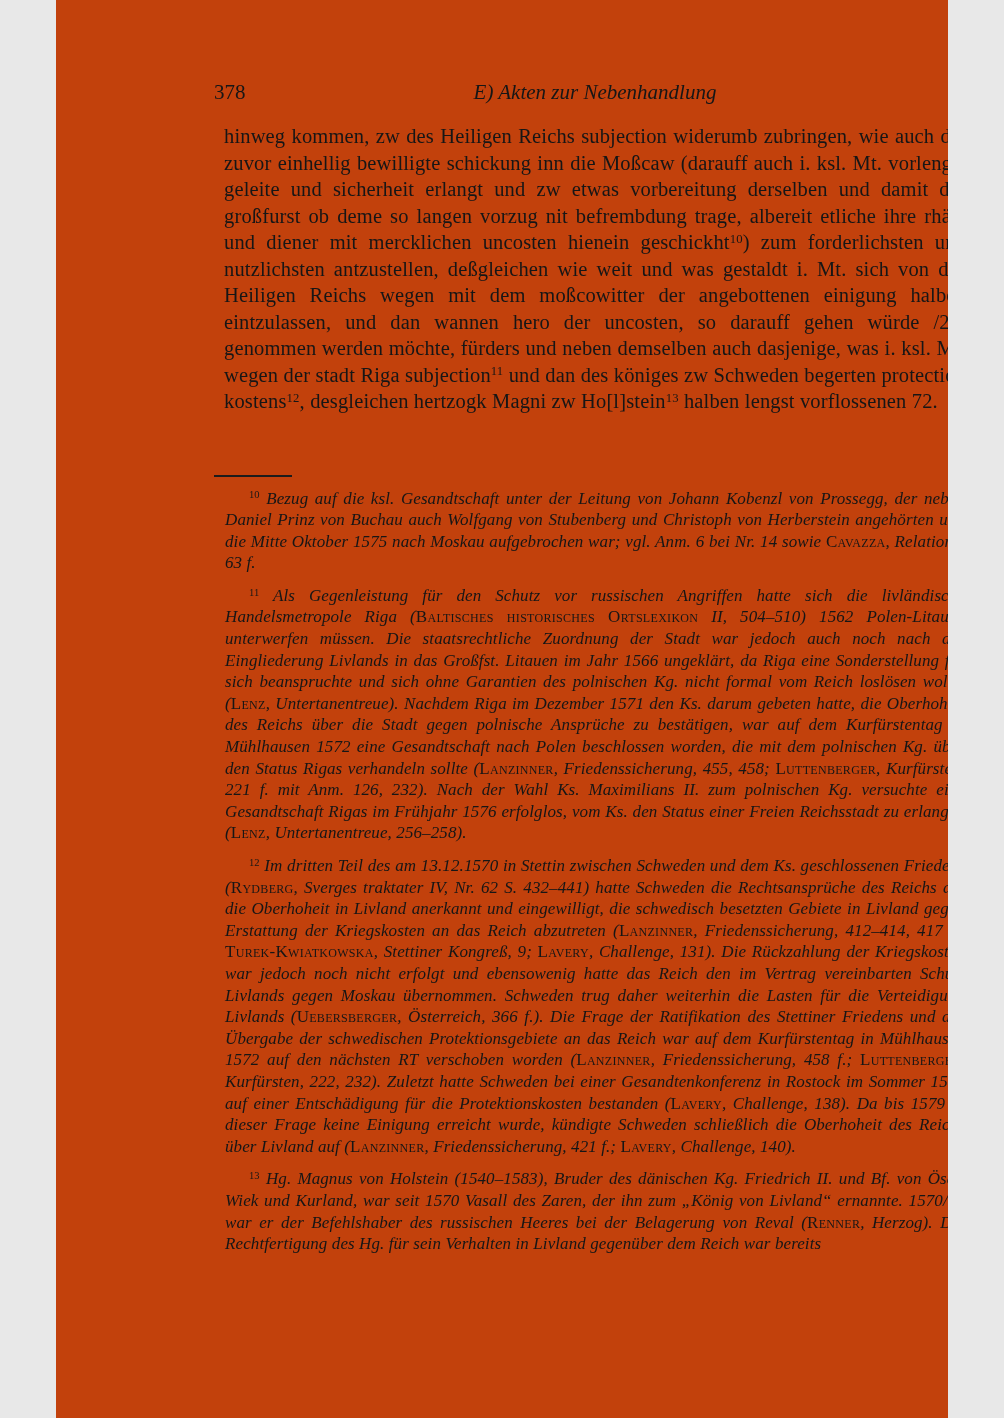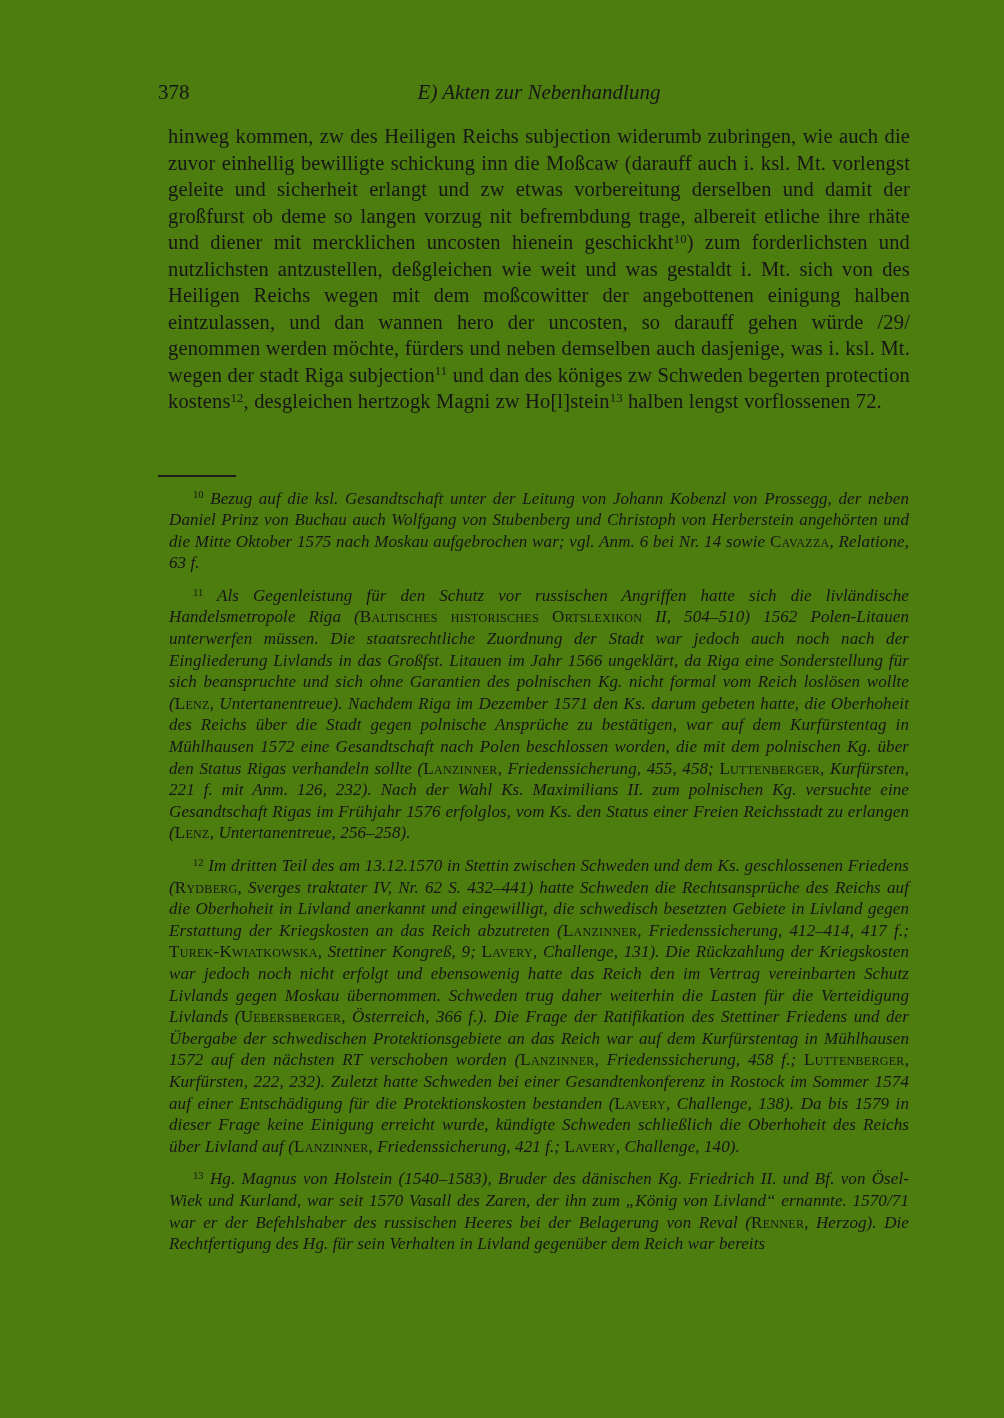--- a/index.html
+++ b/index.html
@@ -2,24 +2,24 @@
 <html lang="de"><head>
 <meta charset="utf-8">
 <style>
   html, body {
     margin: 0;
     padding: 0;
     background: #e8e8e8;
   }
   .page {
     position: relative;
-    width: 1004px;
+    width: 892px;
     height: 1418px;
     margin: 0 auto;
-    background: #4d7c0f;
+    background: #c2410c;
     color: #161616;
     font-family: "Liberation Serif", "DejaVu Serif", serif;
     overflow: hidden;
   }
   .content {
     position: absolute;
     left: 158px;
     top: 78px;
     width: 762px;
   }

